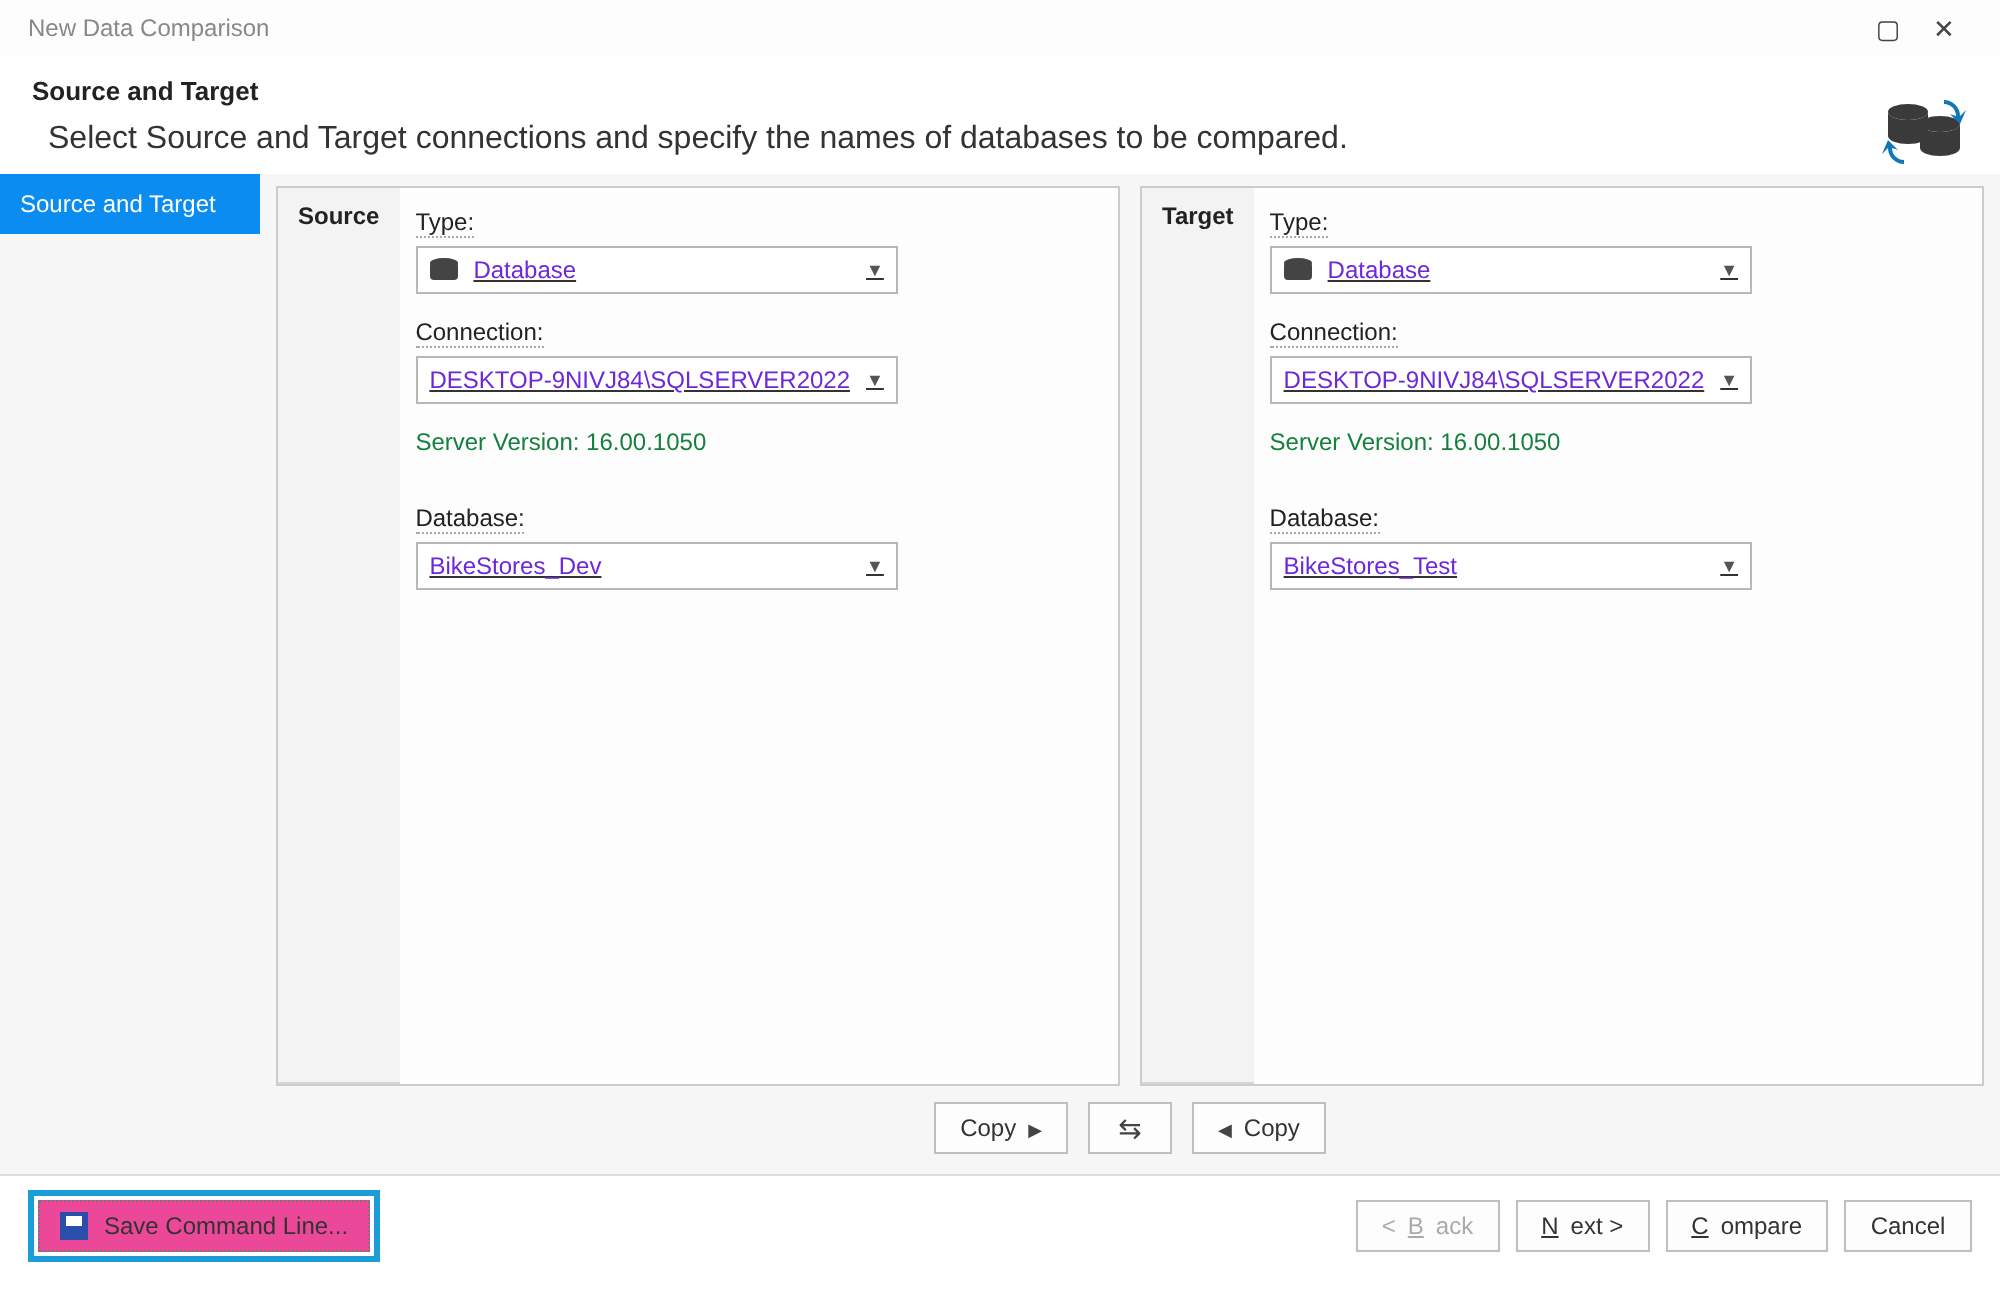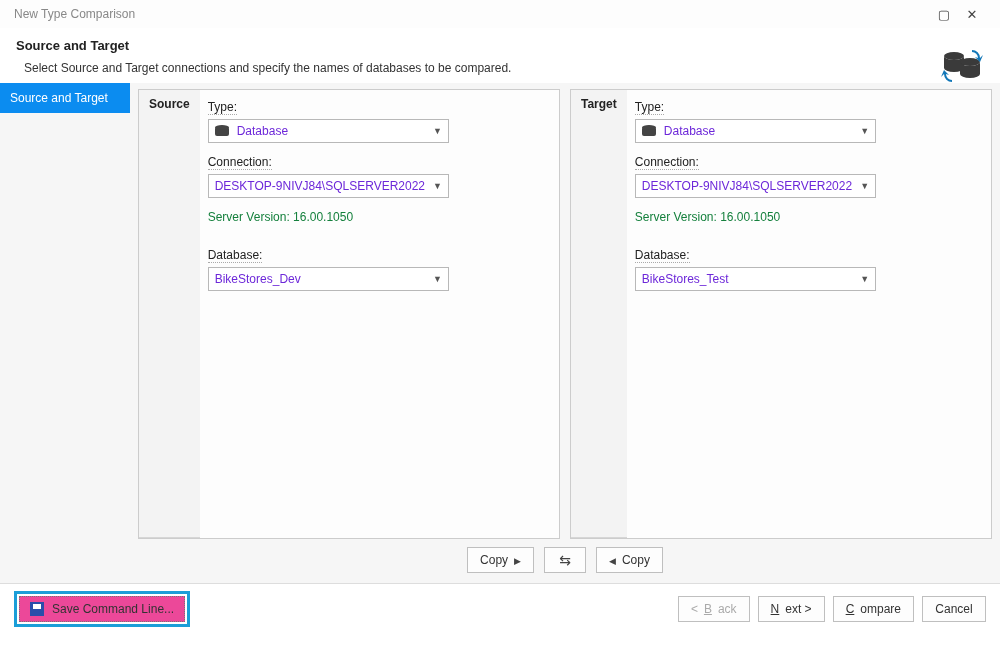--- a/index.html
+++ b/index.html
@@ -4,37 +4,37 @@
   <style>
     * { box-sizing: border-box; margin: 0; padding: 0; font-family: 'Segoe UI', Tahoma, sans-serif; }
     body { width: 1000px; height: 645px; background: #fff; overflow: hidden; font-size: 12px; color: #333; }
 
     .titlebar { height: 28px; background: #fdfdfd; display: flex; align-items: center; padding: 0 14px; color: #888; font-size: 12px; }
     .titlebar .spacer { flex: 1; }
     .titlebar .winctl { width: 28px; text-align: center; color: #444; font-size: 13px; cursor: default; }
 
     .header { padding: 10px 16px 8px 16px; position: relative; }
     .header h1 { font-size: 13px; font-weight: 700; color: #222; margin-bottom: 8px; }
-    .header p { font-size: 12px; color: #333; padding-left: 8px; }
+    .header p { font-size: 16px; color: #333; padding-left: 8px; }
     .header-icon { position: absolute; right: 16px; top: 16px; }
 
     .body { display: flex; height: 500px; background: #f6f6f6; }
 
     .sidebar { width: 130px; background: #f6f6f6; padding-top: 0; }
     .sidebar .item { padding: 8px 10px; font-size: 12px; color: #333; cursor: pointer; }
     .sidebar .item.active { background: #0b8cf0; color: #fff; }
 
     .content { flex: 1; padding: 6px 8px; display: flex; flex-direction: column; }
     .panels { display: flex; gap: 10px; flex: 1; }
     .panel { flex: 1; background: #fdfdfd; border: 1px solid #ccc; display: flex; flex-direction: row; }
     .panel-header { background: #f3f3f3; border-bottom: 1px solid #d6d6d6; padding: 7px 10px; font-weight: 700; color: #222; }
     .panel-body { padding: 10px 8px; }
 
     .field-label { font-size: 12px; color: #222; margin-bottom: 4px; border-bottom: 1px dotted #aaa; display: inline-block; }
-    .field-row { margin-bottom: 12px; }
+    .field-row { margin-bottom: 12px; text-decoration: underline; }
     .combo { background: #fff; border: 1px solid #b8b8b8; height: 24px; display: flex; align-items: center; padding: 0 6px; gap: 8px; }
     .combo .combo-text { flex: 1; font-size: 12px; color: #6d28d9; }
     .combo .combo-arrow { font-size: 9px; color: #555; }
     .info-line { font-size: 12px; color: #15803d; margin-bottom: 24px; }
 
     .db-icon { display: inline-block; width: 14px; height: 12px; position: relative; }
     .db-icon::before { content: ""; position: absolute; left: 0; top: 2px; width: 14px; height: 9px; background: #444; border-radius: 2px; }
     .db-icon::after { content: ""; position: absolute; left: 0; top: 0; width: 14px; height: 5px; background: #444; border-radius: 50%; }
 
     .copy-row { display: flex; justify-content: center; gap: 10px; padding: 8px 0 4px 0; }
@@ -52,21 +52,21 @@
     .arrow-left::before { content: "◀"; font-size: 9px; color: #444; }
     .arrow-right::after { content: "▶"; font-size: 9px; color: #444; }
     .swap-icon::before { content: "⇆"; font-size: 14px; color: #444; }
 
     .underline-key { text-decoration: underline; text-decoration-color: currentColor; }
   </style>
 </head>
 <body>
 
 <div class="titlebar">
-  <span>New Type Comparison</span>
+  <span>New Data Comparison</span>
   <span class="spacer"></span>
   <span class="winctl">▢</span>
   <span class="winctl">✕</span>
 </div>
 
 <div class="header">
   <h1>Source and Target</h1>
   <p>Select Source and Target connections and specify the names of databases to be compared.</p>
   <div class="header-icon">
     <svg width="44" height="40" viewBox="0 0 44 40">

